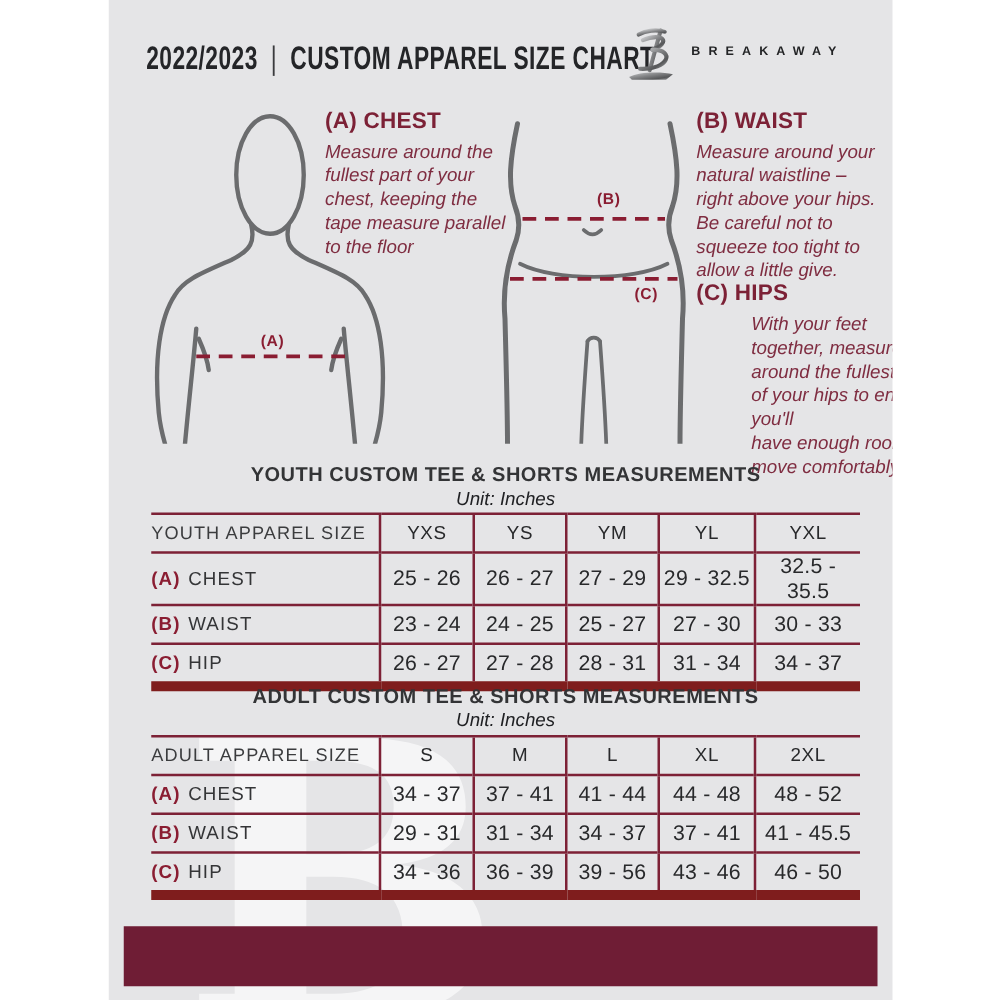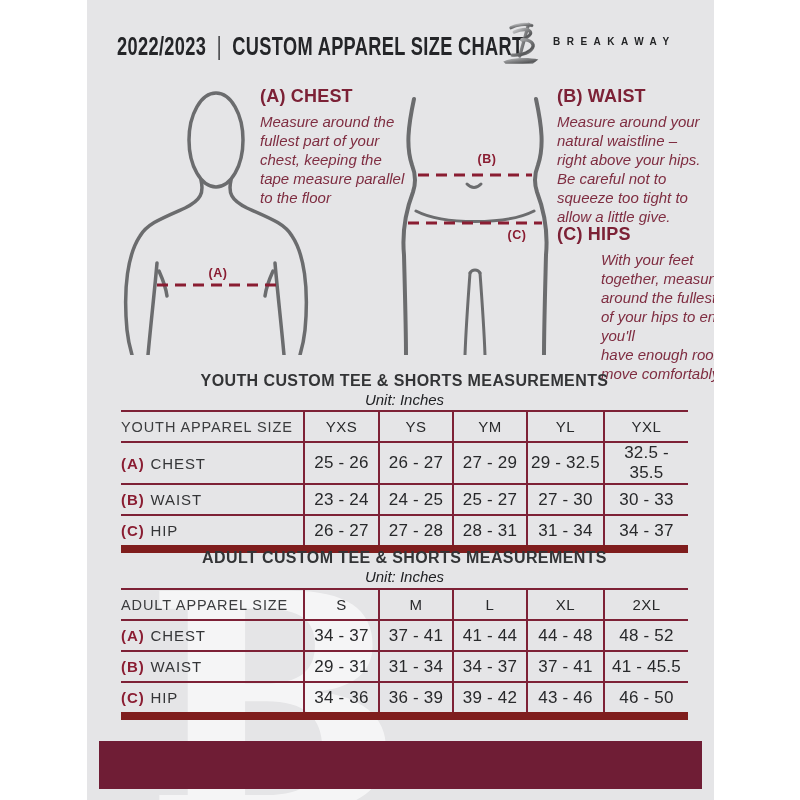--- a/index.html
+++ b/index.html
@@ -251,21 +251,21 @@
       <td class="c-val">29 - 31</td>
       <td class="c-val">31 - 34</td>
       <td class="c-val">34 - 37</td>
       <td class="c-val">37 - 41</td>
       <td class="c-val">41 - 45.5</td>
     </tr>
     <tr>
       <td class="c-label"><span class="pfx">(C)</span><span>HIP</span></td>
       <td class="c-val">34 - 36</td>
       <td class="c-val">36 - 39</td>
-      <td class="c-val">39 - 42</td>
+      <td class="c-val">39 - 56</td>
       <td class="c-val">43 - 46</td>
       <td class="c-val">46 - 50</td>
     </tr>
   </tbody>
     </table>
 
   <div class="abs bar"></div>
 
 </div>
 

